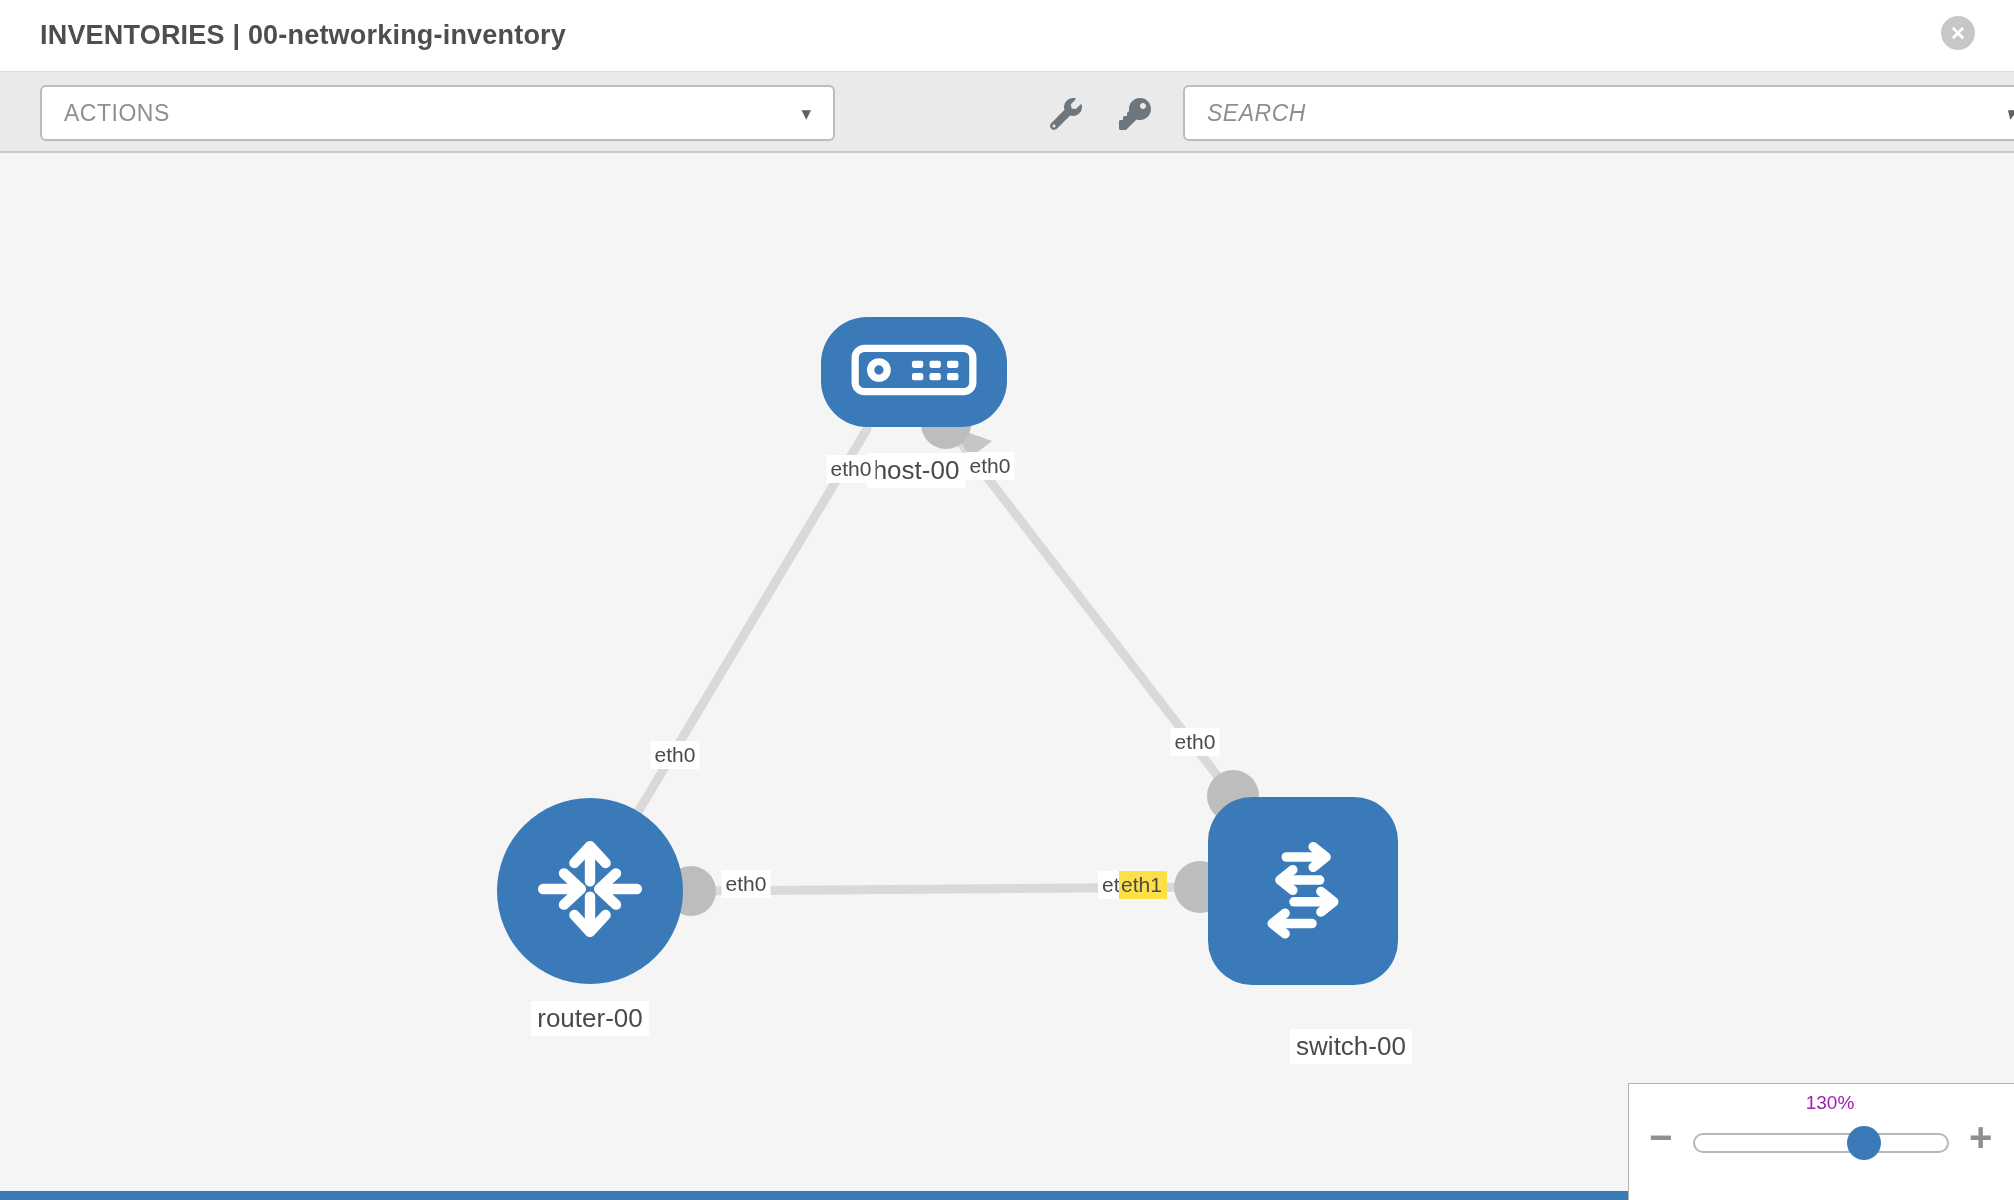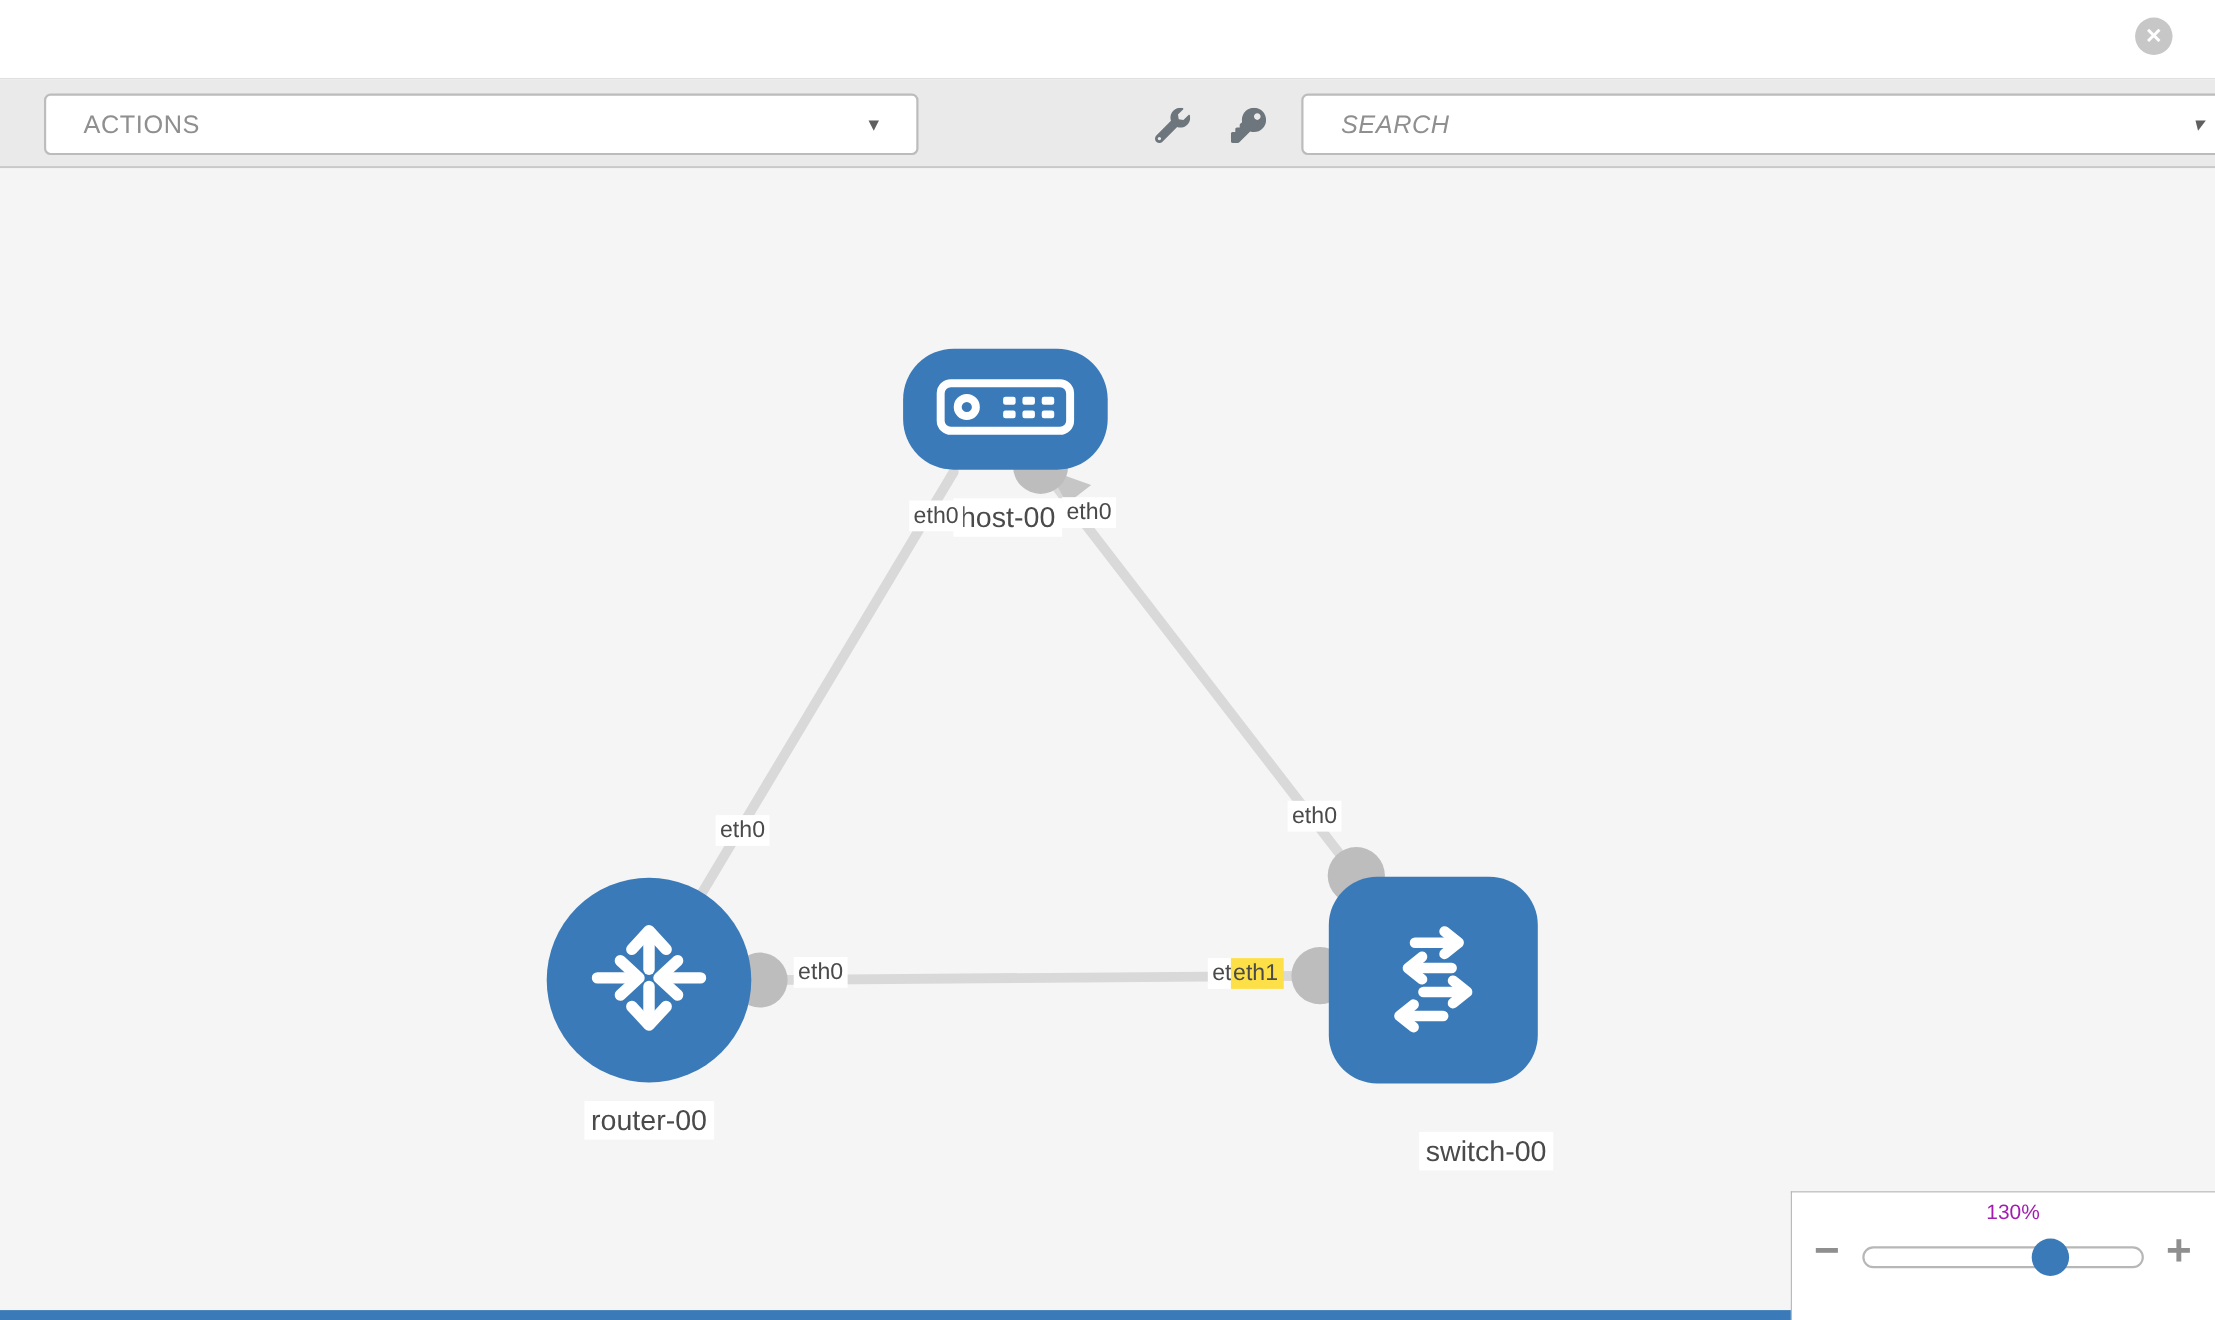--- a/index.html
+++ b/index.html
@@ -16,21 +16,21 @@
     border-bottom:1px solid #dcdcdc;}
   .title{position:absolute;left:40px;top:20px;font-size:27px;font-weight:700;color:var(--title-text);letter-spacing:.2px;}
   .close-btn{position:absolute;right:39px;top:16px;width:34px;height:34px;border-radius:50%;
     background:var(--close-gray);color:#fff;display:flex;align-items:center;justify-content:center;
     font-size:19px;font-weight:700;cursor:pointer;}
 
   
   .toolbar{position:absolute;left:0;top:72px;width:2014px;height:81px;background:var(--toolbar-bg);
     border-bottom:2px solid #c9c9c9;}
   .select{position:absolute;top:13px;height:56px;background:#fff;border:2px solid #bcbcbc;border-radius:6px;
-    display:flex;align-items:center;padding:0 34px;cursor:pointer;}
+    display:flex;align-items:center;padding:0 22px;cursor:pointer;}
   .select .sel-label{font-size:23px;color:var(--muted-text);letter-spacing:.5px;}
   .select .caret{margin-left:auto;font-size:19px;color:#606060;line-height:1;}
   .select.actions{left:40px;width:795px;}
   .select.search{left:1183px;width:856px;font-style:italic;}
   .tool-icon-btn{position:absolute;top:24px;width:40px;height:40px;display:flex;align-items:center;
     justify-content:center;cursor:pointer;}
   .tool-icon-btn.wrench{left:1046px;}
   .tool-icon-btn.key{left:1115px;}
 
   
@@ -64,20 +64,21 @@
     border:2px solid #b7b7b7;border-radius:11px;cursor:pointer;}
   .zoom-thumb{position:absolute;left:218px;top:42px;width:34px;height:34px;border-radius:50%;
     background:var(--accent);cursor:grab;}
 
   .bottom-accent{position:absolute;left:0;top:1191px;width:1628px;height:9px;background:var(--accent);}
 </style>
 </head>
 <body>
 
 <div class="header">
+  <div class="title">INVENTORIES | 00-networking-inventory</div>
   <div class="close-btn">
     <span>✕</span>
   </div>
 </div>
 
 <div class="toolbar">
   <div class="select actions">
     <span class="sel-label">ACTIONS</span>
     <span class="caret">▾</span>
   </div>

